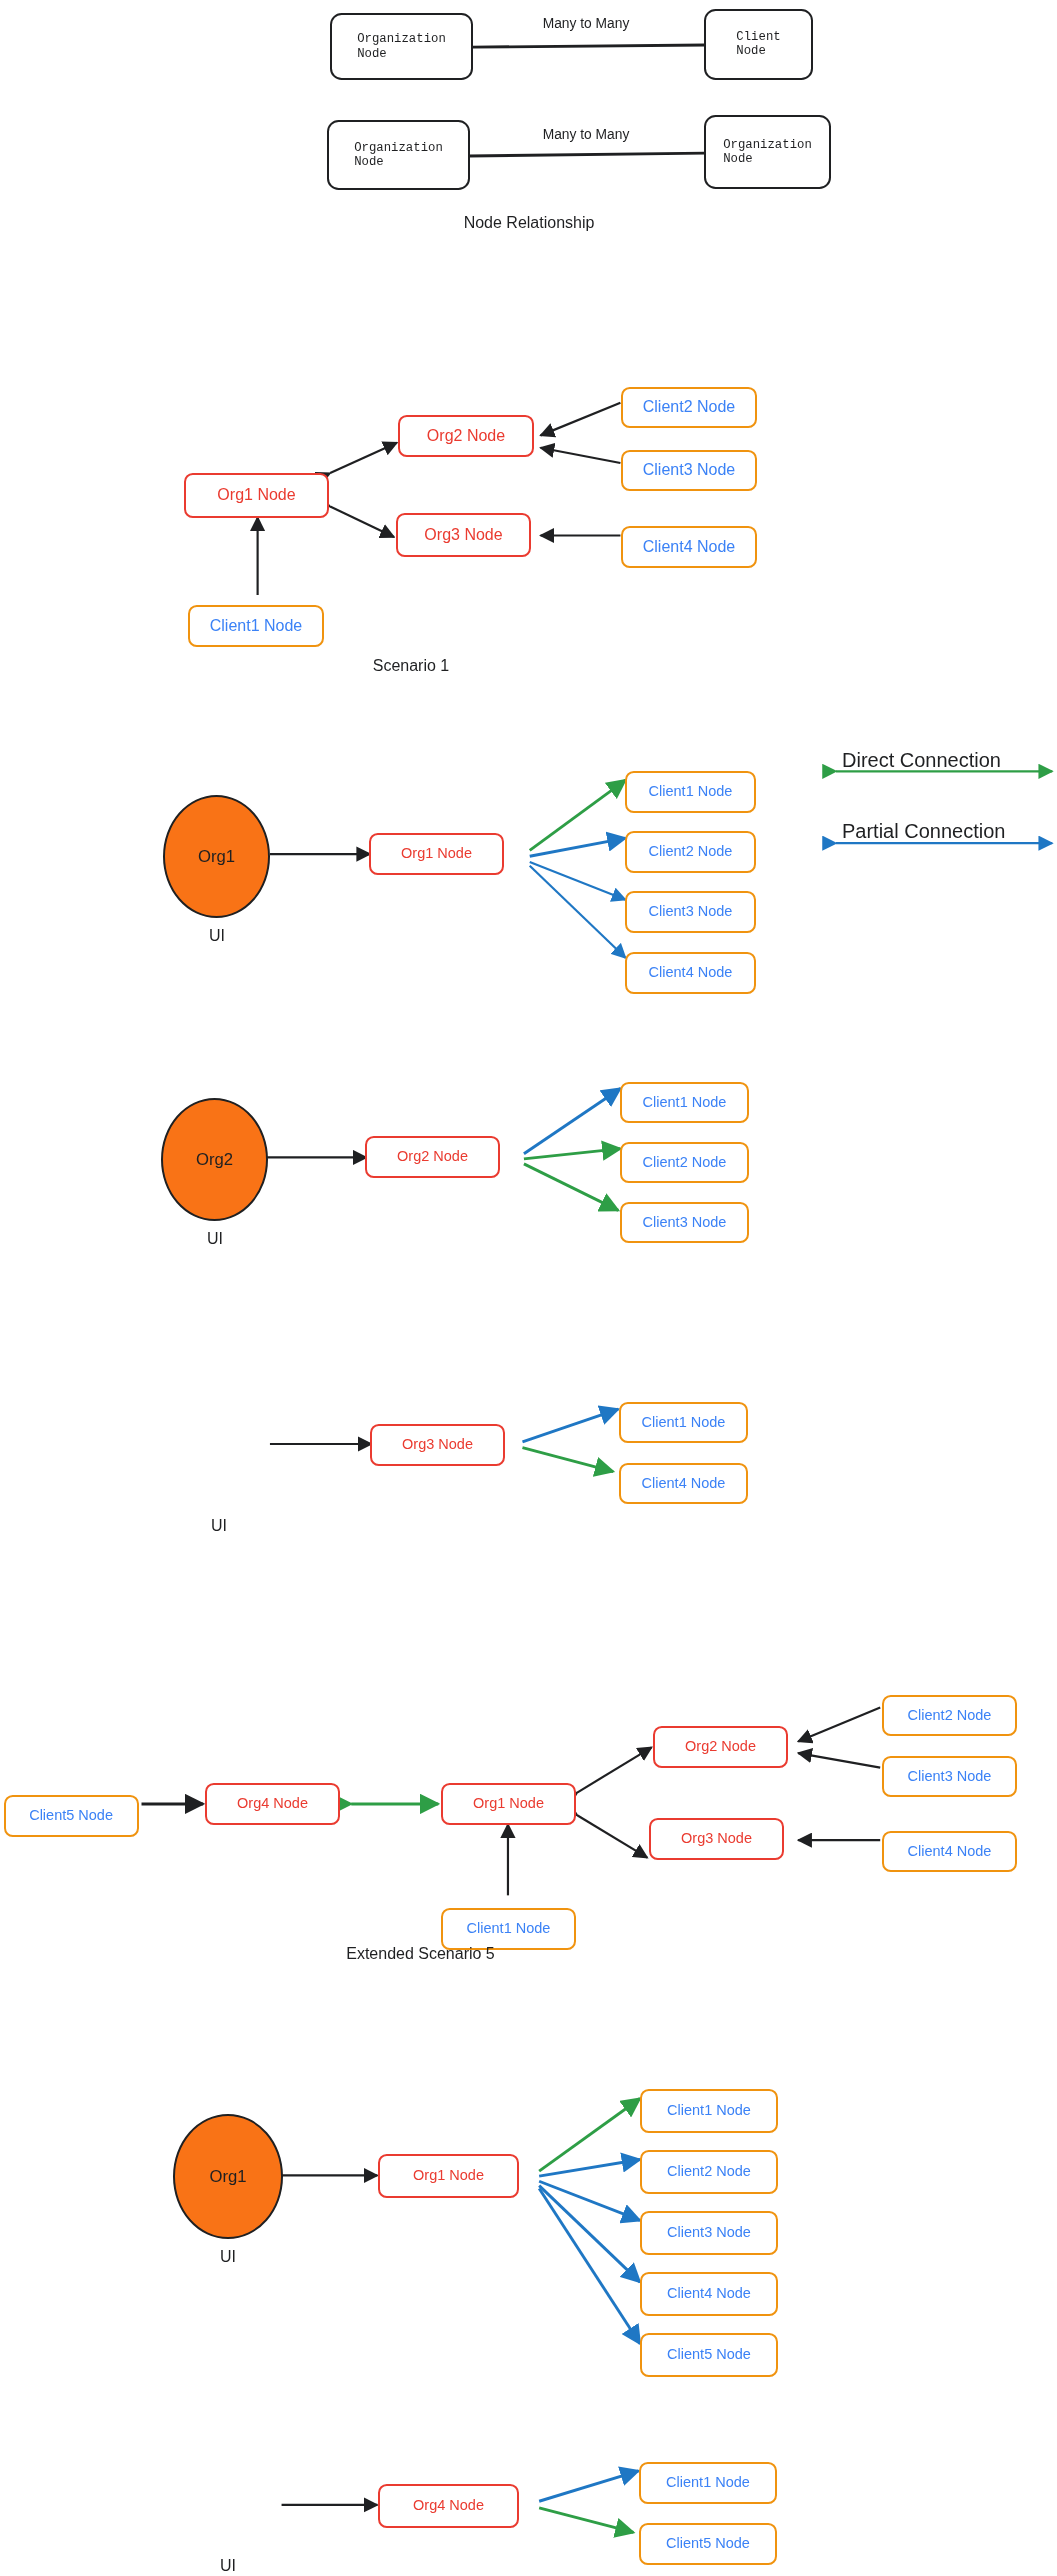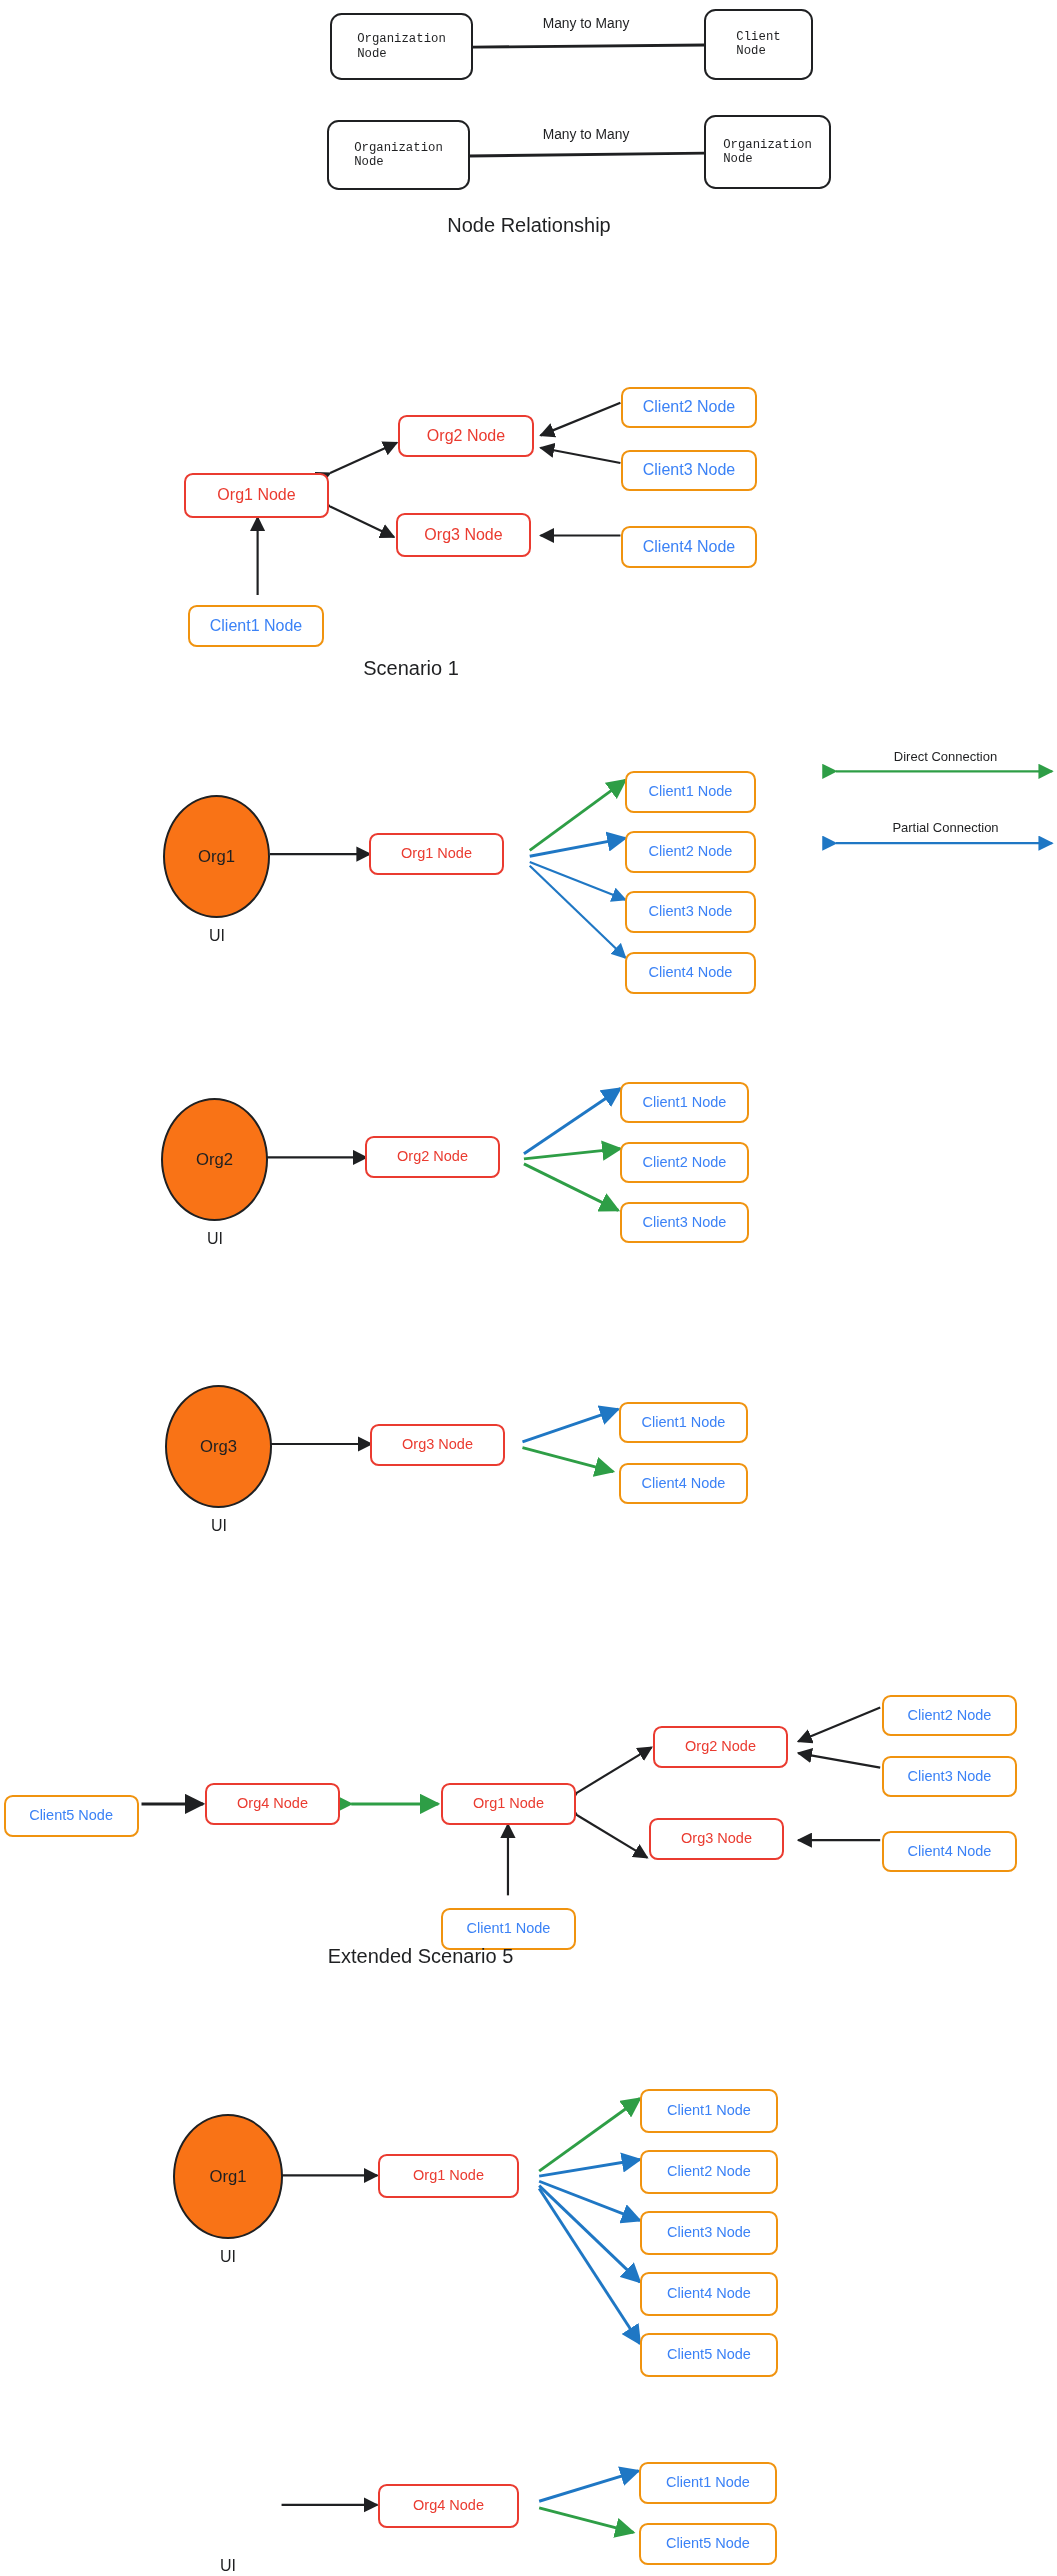--- a/index.html
+++ b/index.html
@@ -73,38 +73,38 @@
   }
   .ui-label{
     position:absolute;
     font-size:16px;
     color:#1f2022;
     text-align:center;
     z-index:3;
   }
   .caption{
     position:absolute;
-    font-size:20px;
+    font-size:16px;
     color:#1f2022;
     text-align:center;
     z-index:3;
   }
   .edge-label{
     position:absolute;
     font-size:13.8px;
     color:#1f2022;
     text-align:center;
     z-index:4;
     background:transparent;
   }
   .legend-label{
     position:absolute;
-    font-size:13px;
-    color:#1f2022;
-    text-align:center;
+    font-size:20px;
+    color:#1f2022;
+    text-align:left;
     z-index:4;
   }
 </style>
 </head>
 <body>
 
 <div id="canvas">
 
   <svg class="layer" viewBox="0 0 1458 3550">
     <defs>
@@ -218,21 +218,20 @@
   <div class="node client small" style="left:625px; top:879px; width:131px; height:42px;">Client3 Node</div>
   <div class="node client small" style="left:625px; top:940px; width:131px; height:42px;">Client4 Node</div>
 
   <div class="ellipse" style="left:161px; top:1098px; width:107px; height:123px;">Org2</div>
   <div class="ui-label" style="left:164px; top:1230px; width:102px;">UI</div>
   <div class="node org small" style="left:365px; top:1136px; width:135px; height:42px;">Org2 Node</div>
   <div class="node client small" style="left:620px; top:1070px; width:129px; height:41px;">Client1 Node</div>
   <div class="node client small" style="left:620px; top:1130px; width:129px; height:41px;">Client2 Node</div>
   <div class="node client small" style="left:620px; top:1190px; width:129px; height:41px;">Client3 Node</div>
 
-  <div class="ellipse" style="left:165px; top:1385px; width:107px; height:123px;">Org3</div>
   <div class="ui-label" style="left:168px; top:1517px; width:102px;">UI</div>
   <div class="node org small" style="left:370px; top:1424px; width:135px; height:42px;">Org3 Node</div>
   <div class="node client small" style="left:619px; top:1390px; width:129px; height:41px;">Client1 Node</div>
   <div class="node client small" style="left:619px; top:1451px; width:129px; height:41px;">Client4 Node</div>
 
   <div class="node client small" style="left:3.6px; top:1783px; width:135px; height:42px;">Client5 Node</div>
   <div class="node org small" style="left:205px; top:1783px; width:135px; height:42px;">Org4 Node</div>
   <div class="node org small" style="left:441px; top:1783px; width:135px; height:42px;">Org1 Node</div>
   <div class="node org small" style="left:653px; top:1726px; width:135px; height:42px;">Org2 Node</div>
   <div class="node org small" style="left:649px; top:1818px; width:135px; height:42px;">Org3 Node</div>

